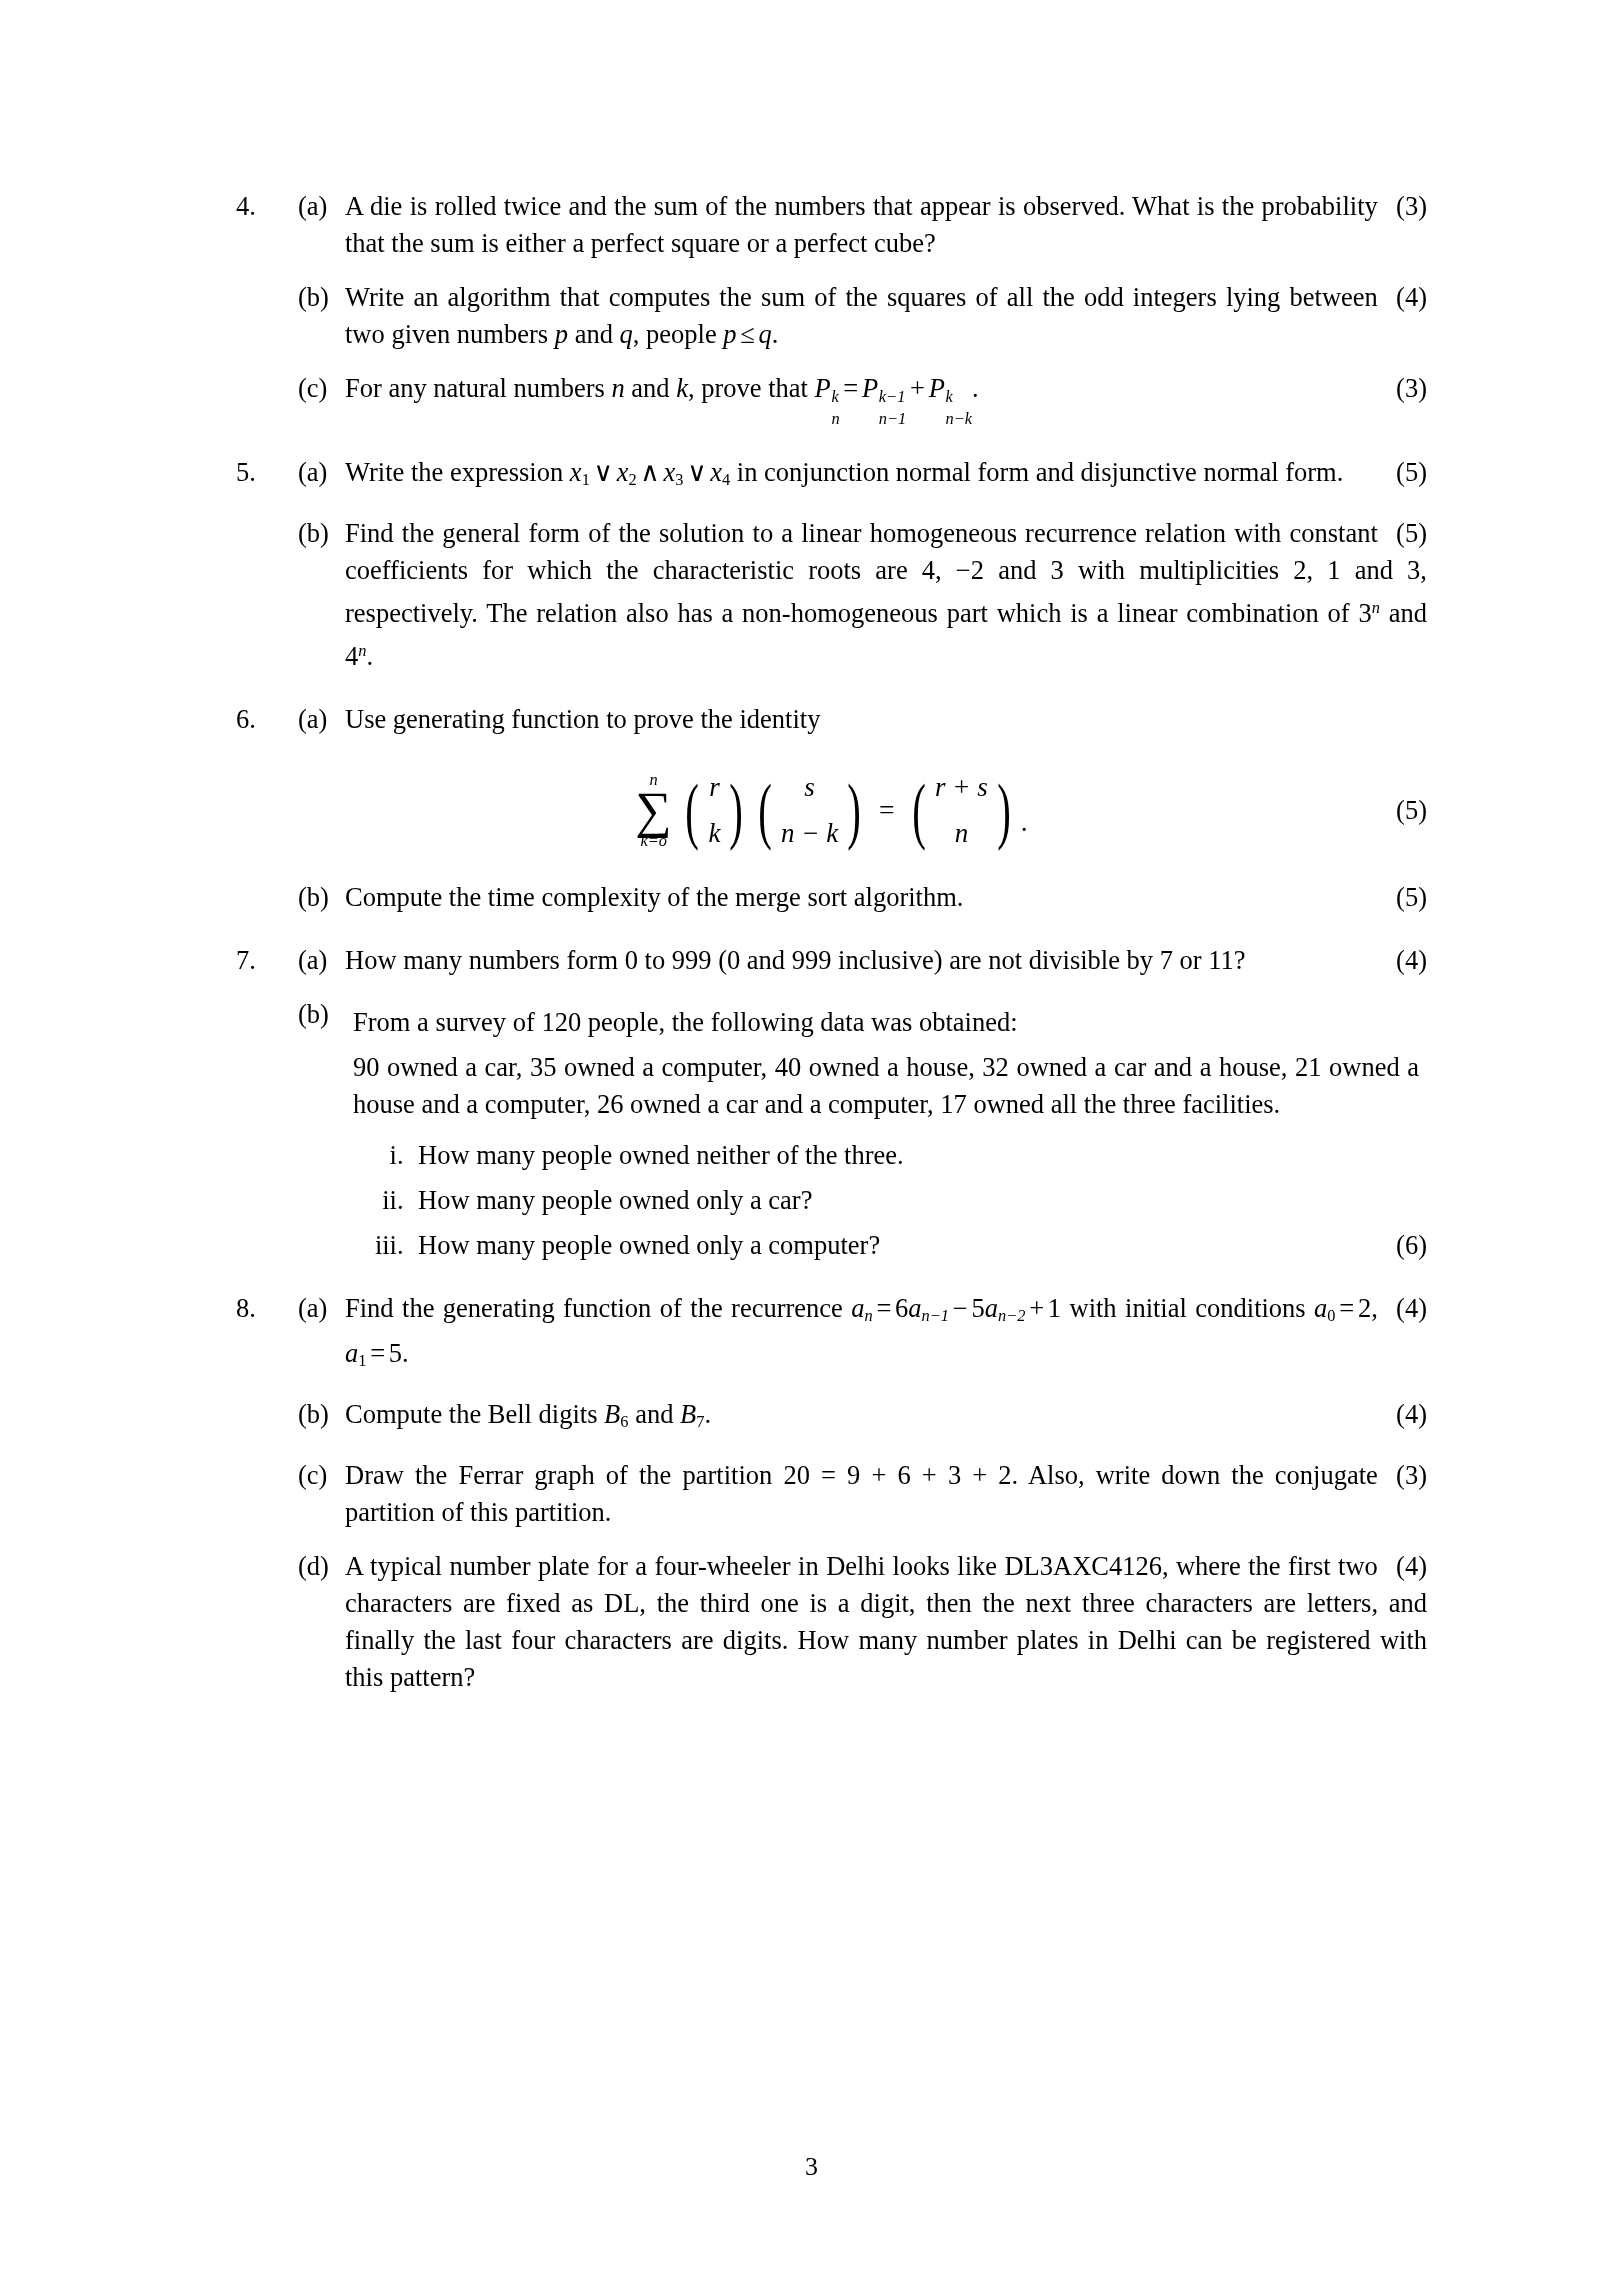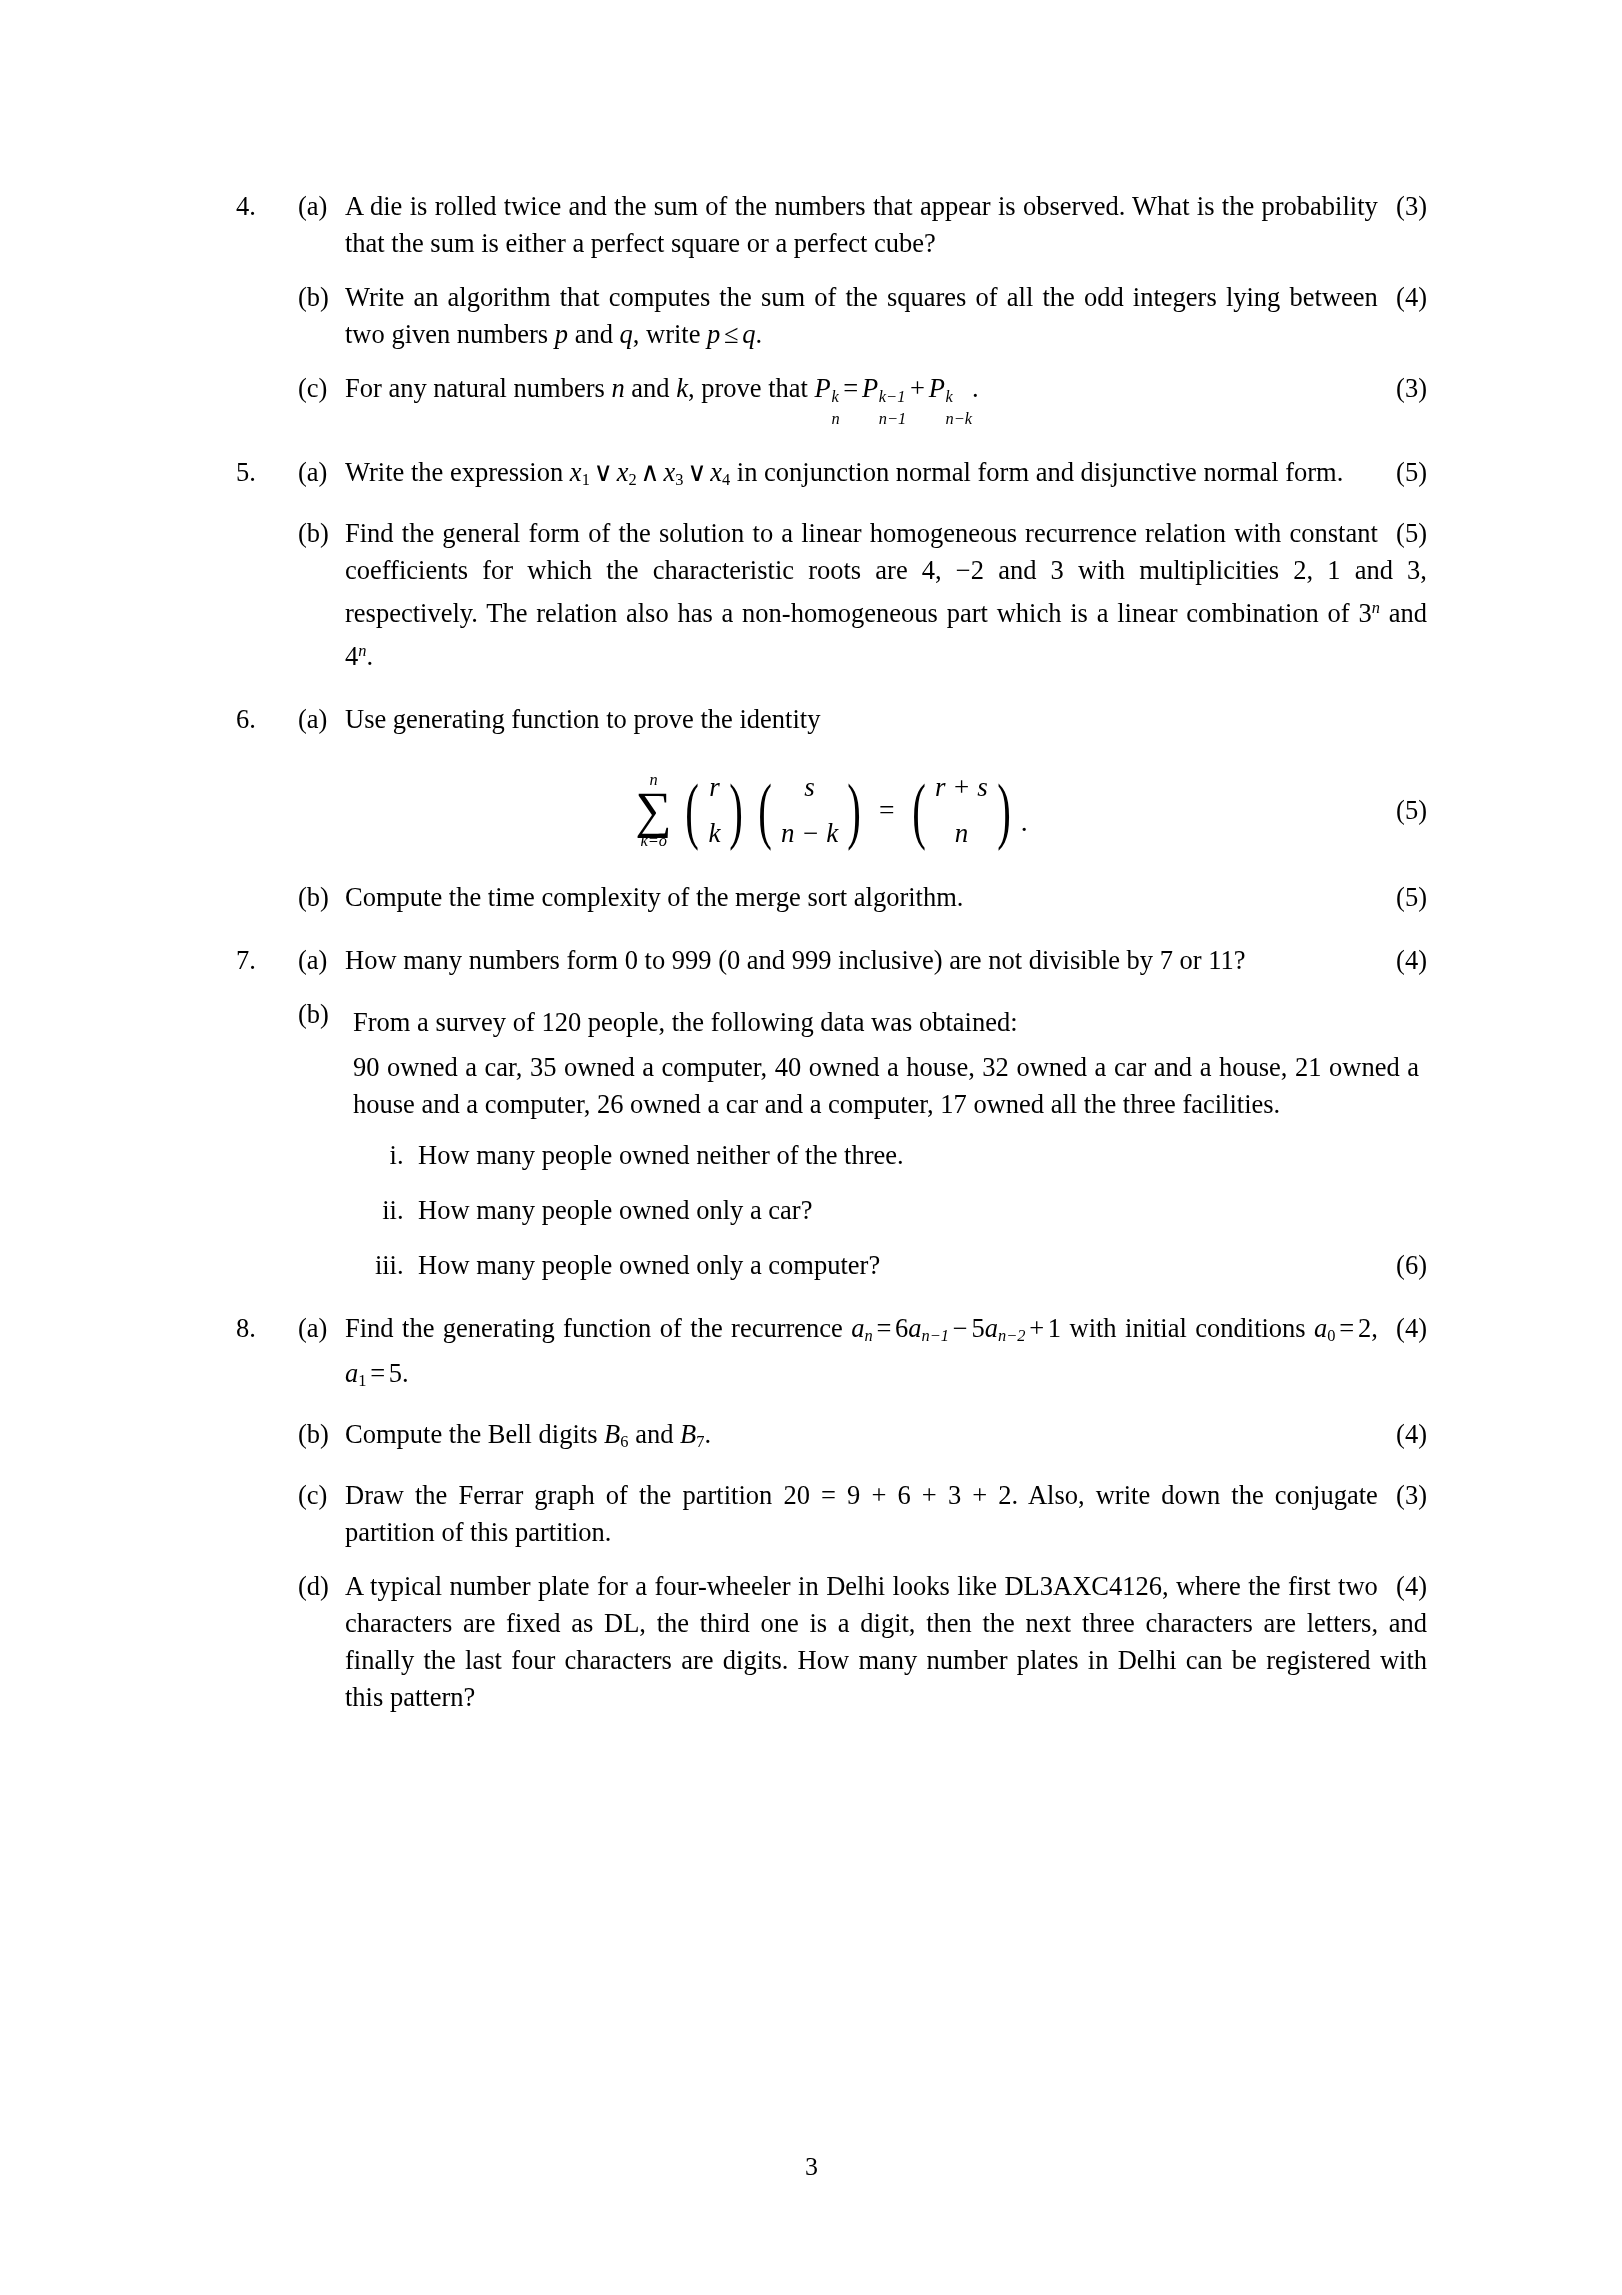--- a/index.html
+++ b/index.html
@@ -134,21 +134,21 @@
     font-size:26.5px;
   }
 
   
   .romanlist { margin-top:14.4px; }
   .romanitem {
     display:flex;
     align-items:flex-start;
     font-size:26.5px;
     line-height:37px;
-    margin-top:18px;
+    margin-top:8px;
   }
   .romanitem.firstr { margin-top:0; }
   .rnum {
     width:73px; flex:0 0 73px;
     text-align:right;
     padding-right:14.4px;
     box-sizing:border-box;
     white-space:nowrap;
   }
   .rbody { flex:1 1 auto; text-align:left; position:relative; }
@@ -178,21 +178,21 @@
         <div class="qbody">
           <span class="marks">(3)</span>
           <span>A die is rolled twice and the sum of the numbers that appear is observed. What is the probability that the sum is either a perfect square or a perfect cube?</span>
         </div>
       </div>
 
       <div class="item">
         <div class="qnum"></div>
         <div class="qlabel">(b)</div>
         <div class="qbody">
-          <span class="marks">(4)</span><span>Write an algorithm that computes the sum of the squares of all the odd integers lying between two given numbers </span><span class="mi">p</span><span> and </span><span class="mi">q</span><span>, write </span><span class="mi">p</span><span class="mo">≤</span><span class="mi">q</span><span>.</span>
+          <span class="marks">(4)</span><span>Write an algorithm that computes the sum of the squares of all the odd integers lying between two given numbers </span><span class="mi">p</span><span> and </span><span class="mi">q</span><span>, people </span><span class="mi">p</span><span class="mo">≤</span><span class="mi">q</span><span>.</span>
         </div>
       </div>
 
       <div class="item">
         <div class="qnum"></div>
         <div class="qlabel">(c)</div>
         <div class="qbody">
           <span class="marks">(3)</span><span>For any natural numbers </span><span class="mi">n</span><span> and </span><span class="mi">k</span><span>, prove that </span><span class="mi">P</span><span class="subsup">
               <span class="up">k</span>
               <span class="dn">n</span>

